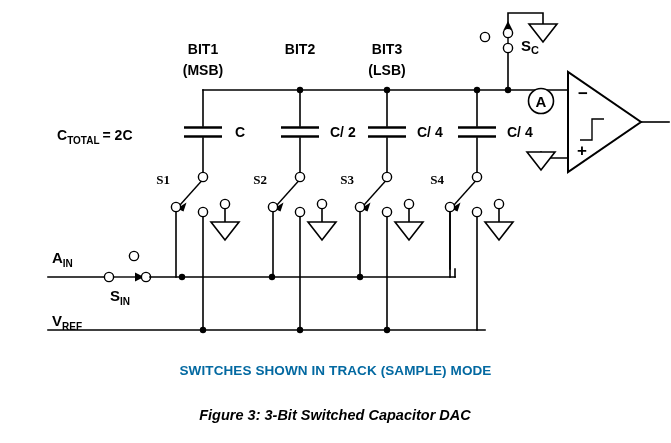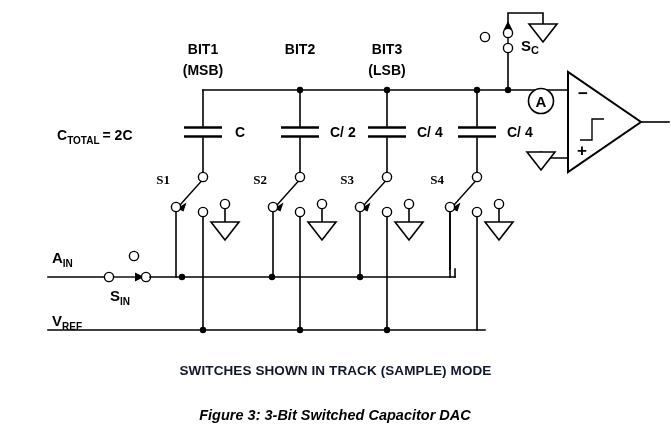--- a/index.html
+++ b/index.html
@@ -108,21 +108,21 @@
     fill: #ffffff;
   }
   .caption-main {
     position: absolute;
     left: 0;
     top: 363px;
     width: 671px;
     text-align: center;
     font-size: 13.5px;
     font-weight: bold;
-    color: #0f172a;
+    color: #0369a1;
     letter-spacing: 0.1px;
   }
   .caption-fig {
     position: absolute;
     left: 0;
     top: 407px;
     width: 670px;
     text-align: center;
     font-size: 14.5px;
     font-weight: bold;

